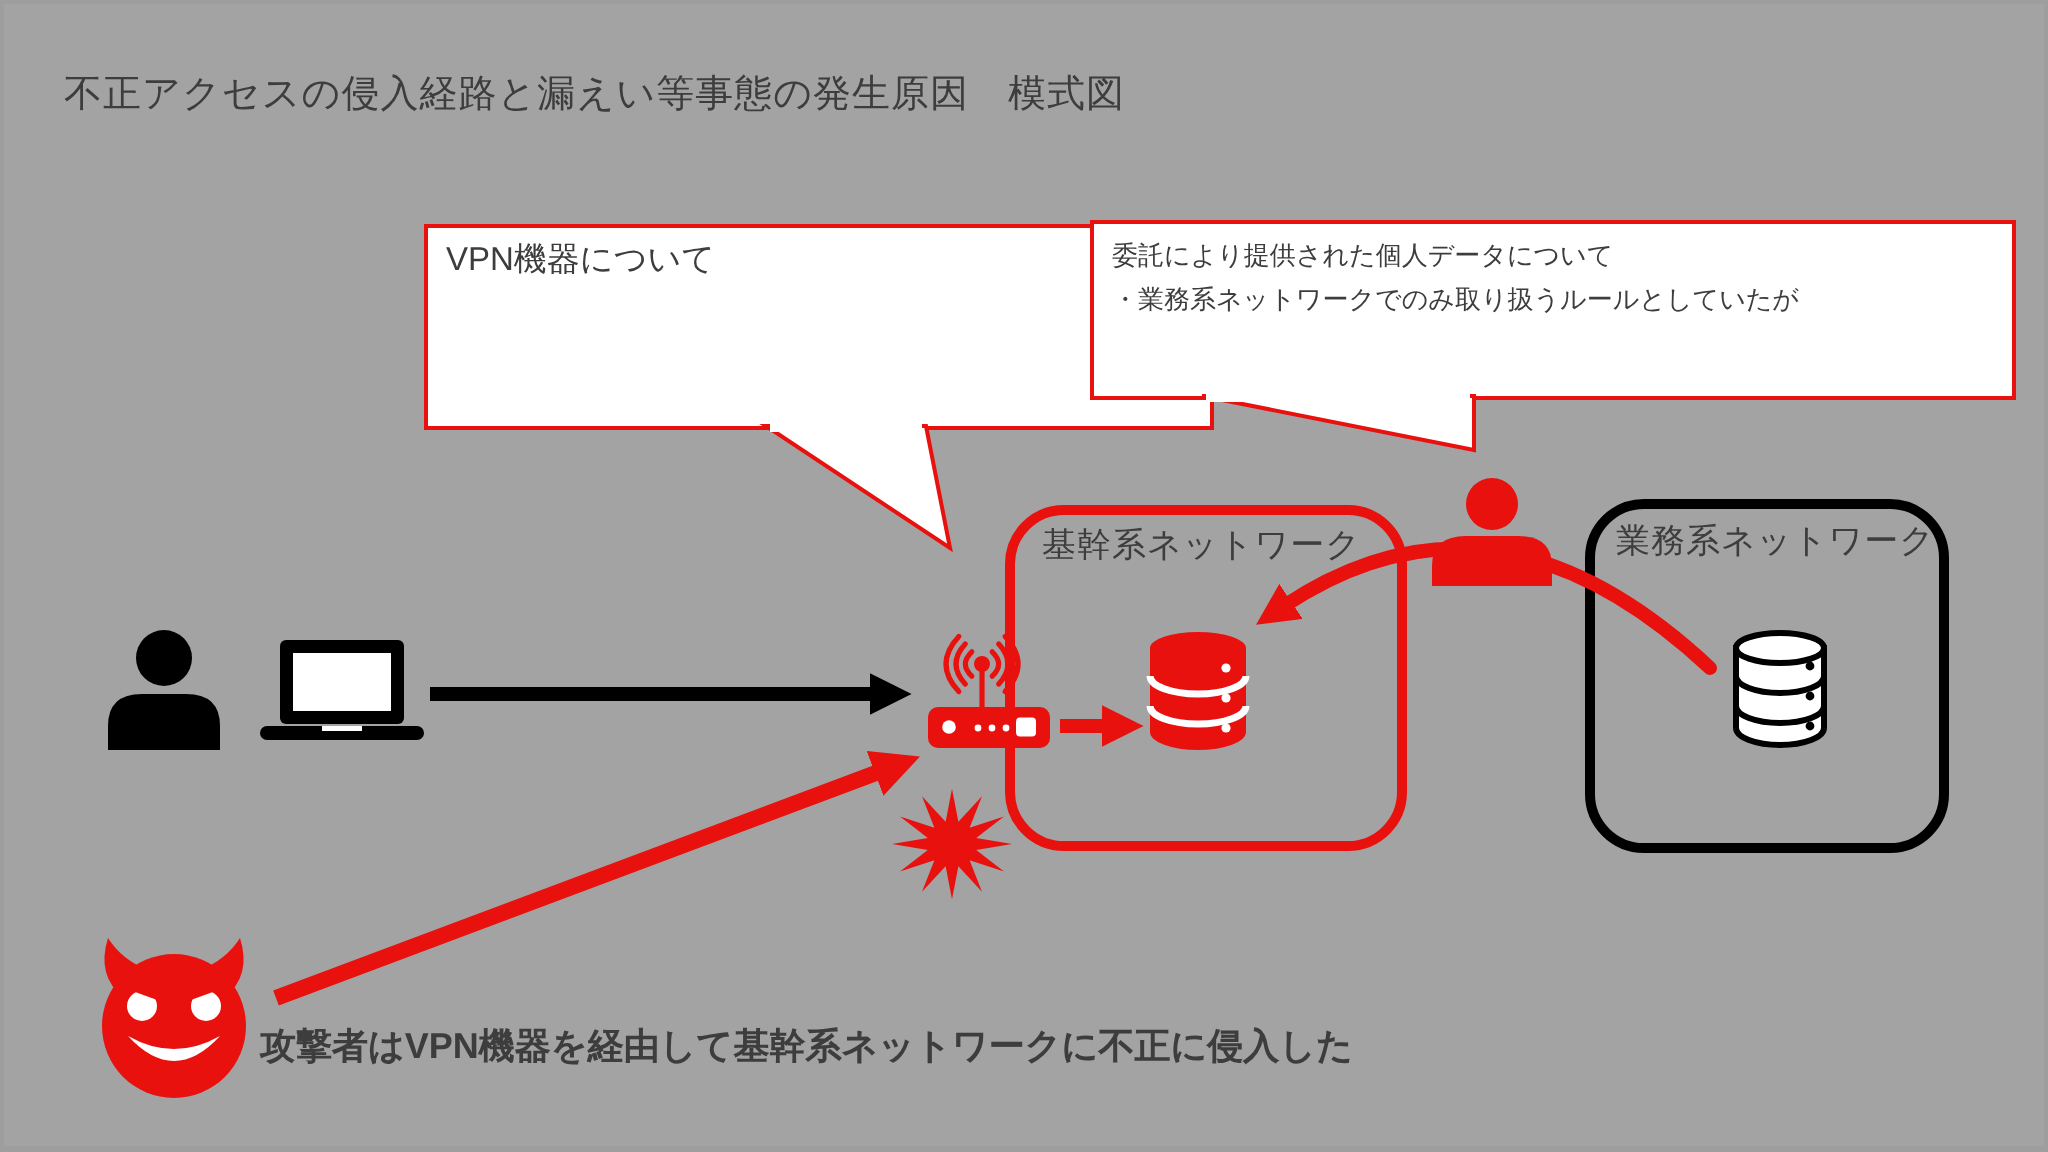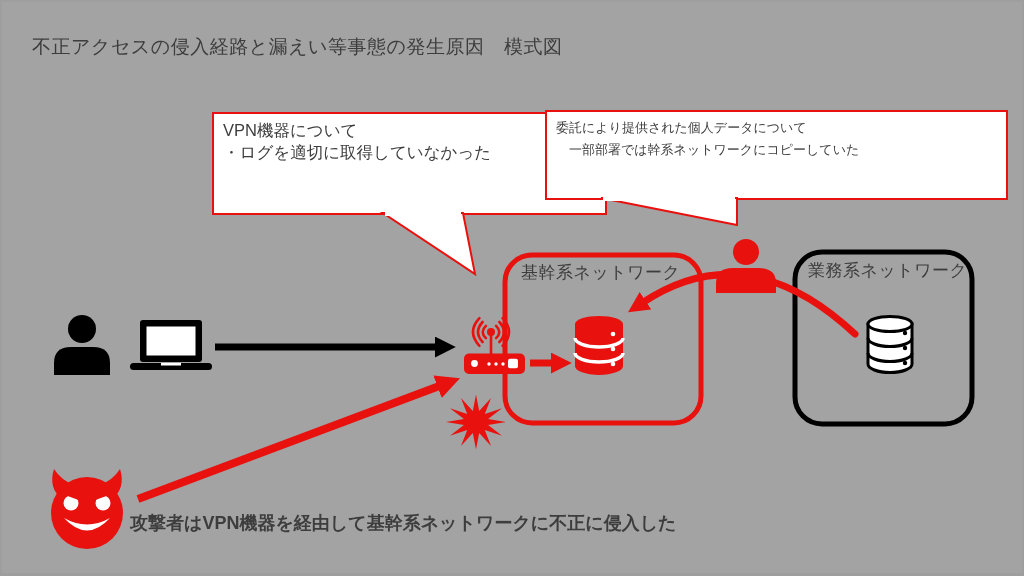--- a/index.html
+++ b/index.html
@@ -33,26 +33,25 @@
 </style>
 </head>
 <body>
 
 <div class="canvas">
 
   <div class="title">不正アクセスの侵入経路と漏えい等事態の発生原因　模式図</div>
 
   <div class="bubble bubble-vpn">
     <div>VPN機器について</div>
-    <div>・ログを適切に取得していなかった</div>
   </div>
 
   <div class="bubble bubble-data">
     <div>委託により提供された個人データについて</div>
-    <div>　一部部署では幹系ネットワークにコピーしていた</div>
+    <div>・業務系ネットワークでのみ取り扱うルールとしていたが</div>
   </div>
 
   <div class="net-label label-core">基幹系ネットワーク</div>
   <div class="net-label label-business">業務系ネットワーク</div>
 
   <div class="caption">攻撃者はVPN機器を経由して基幹系ネットワークに不正に侵入した</div>
 
   <svg class="overlay" width="1024" height="576" viewBox="0 0 1024 576">
     <defs>
       <marker id="mkRed" viewBox="0 0 10 10" refX="2" refY="5" markerWidth="3" markerHeight="3" orient="auto" markerUnits="strokeWidth">

